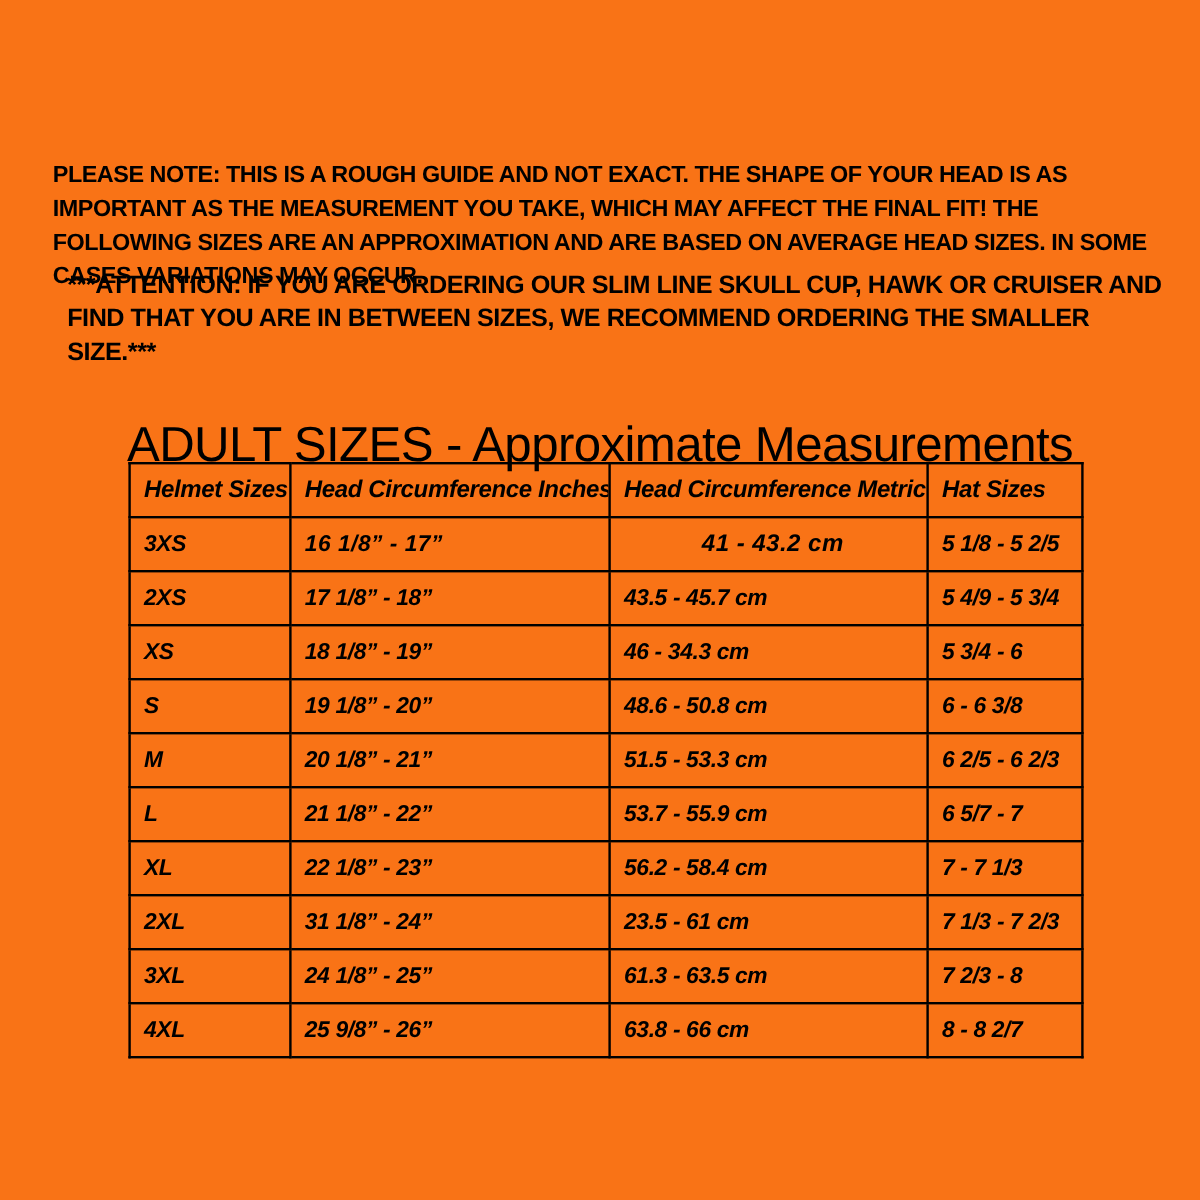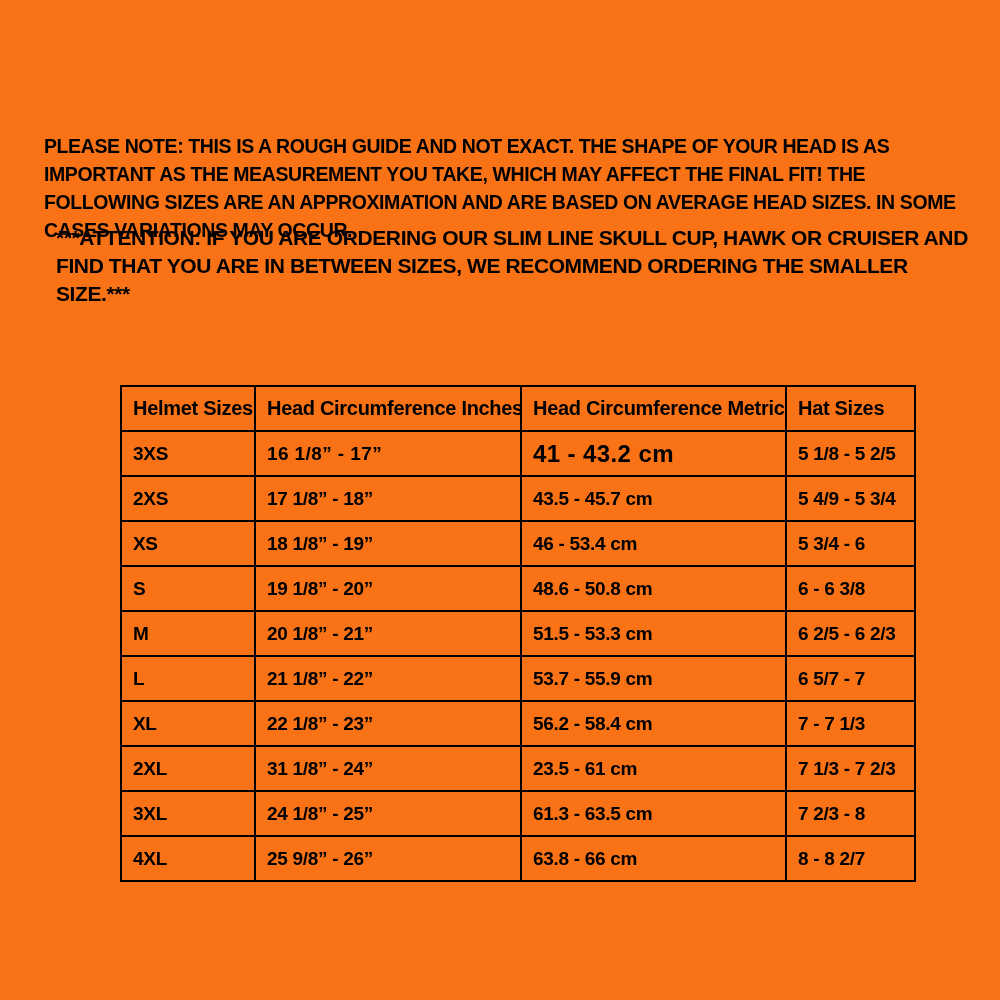--- a/index.html
+++ b/index.html
@@ -44,25 +44,26 @@
     top: 320px;
     width: 1000px;
     text-align: center;
     font-size: 41px;
     font-weight: 400;
     letter-spacing: -0.5px;
     color: #000000;
   }
   table.size-table {
     position: absolute;
-    left: 120px;
+    left: 107px;
     top: 385px;
     width: 794px;
     border-collapse: collapse;
     table-layout: fixed;
+    font-style: italic;
   }
   .size-table col.c1 { width: 134px; }
   .size-table col.c2 { width: 266px; }
   .size-table col.c3 { width: 265px; }
   .size-table col.c4 { width: 129px; }
   .size-table th, .size-table td {
     border: 2px solid #000000;
     padding: 0 4px 0 11px;
     text-align: left;
     vertical-align: middle;
@@ -80,33 +81,35 @@
     height: 43px;
     font-size: 19px;
     font-weight: 700;
     letter-spacing: -0.3px;
   }
   .size-table td.strong {
     letter-spacing: 0.4px;
     margin-top: 26px;
   }
   .size-table td.strong-large {
-    font-size: 24px;
+    font-size: 20px;
     letter-spacing: 0.4px;
+    text-align: center;
   }
 </style>
 </head>
 <body>
 
 <div class="page">
 
   <p class="note-paragraph">PLEASE NOTE: THIS IS A ROUGH GUIDE AND NOT EXACT. THE SHAPE OF YOUR HEAD IS AS IMPORTANT AS THE MEASUREMENT YOU TAKE, WHICH MAY AFFECT THE FINAL FIT! THE FOLLOWING SIZES ARE AN APPROXIMATION AND ARE BASED ON AVERAGE HEAD SIZES. IN SOME CASES VARIATIONS MAY OCCUR.</p>
 
   <p class="attention-paragraph">***ATTENTION: IF YOU ARE ORDERING OUR SLIM LINE SKULL CUP, HAWK OR CRUISER AND FIND THAT YOU ARE IN BETWEEN SIZES, WE RECOMMEND ORDERING THE SMALLER SIZE.***</p>
 
+  <h1 class="page-title">ADULT SIZES - Approximate Measurements</h1>
 
   <table class="size-table">
     <colgroup>
       <col class="c1">
         <col class="c2">
         <col class="c3">
         <col class="c4">
     </colgroup>
     <thead>
       <tr>
@@ -125,21 +128,21 @@
       </tr>
       <tr>
         <td>2XS</td>
         <td>17 1/8” - 18”</td>
         <td>43.5 - 45.7 cm</td>
         <td>5 4/9 - 5 3/4</td>
       </tr>
       <tr>
         <td>XS</td>
         <td>18 1/8” - 19”</td>
-        <td>46 - 53.4 cm</td>
+        <td>46 - 34.3 cm</td>
         <td>5 3/4 - 6</td>
       </tr>
       <tr>
         <td>S</td>
         <td>19 1/8” - 20”</td>
         <td>48.6 - 50.8 cm</td>
         <td>6 - 6 3/8</td>
       </tr>
       <tr>
         <td>M</td>

